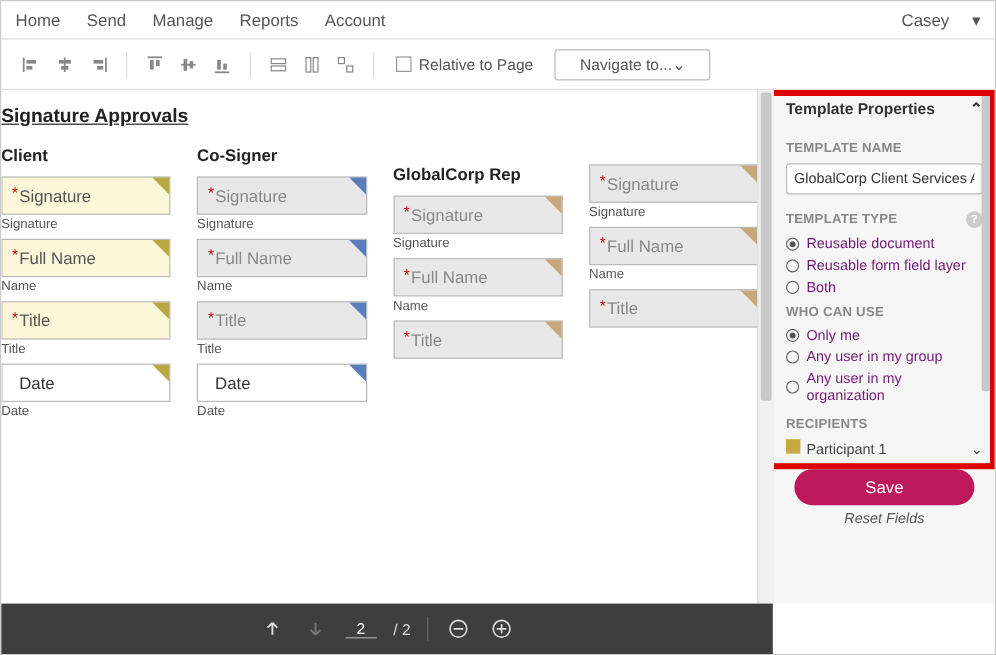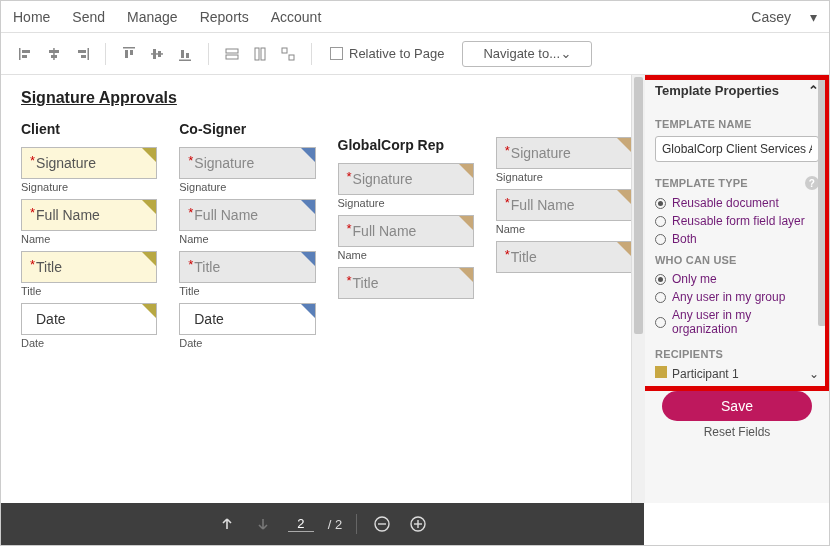--- a/index.html
+++ b/index.html
@@ -16,21 +16,21 @@
   .tool-group { display: flex; gap: 2px; }
   .tool-btn { width: 26px; height: 26px; border: none; background: transparent; display: flex; align-items: center; justify-content: center; cursor: pointer; color: #888; }
   .tool-btn svg { width: 16px; height: 16px; }
   .tool-sep { width: 1px; height: 22px; background: #ddd; margin: 0 4px; }
   .relative-page { display: flex; align-items: center; gap: 6px; font-size: 13px; color: #555; margin-left: 8px; }
   .relative-page .chk { width: 13px; height: 13px; border: 1px solid #999; background: #fff; }
   .nav-select { margin-left: 12px; height: 26px; width: 130px; border: 1px solid #bbb; border-radius: 3px; font-size: 13px; color: #555; padding: 0 20px; background: #fff; display: flex; align-items: center; justify-content: space-between; cursor: pointer; }
   
   
   .main { display: flex; height: calc(100% - 32px - 42px - 42px); }
-  .canvas { flex: 1; padding: 14px 12px 14px 20px; overflow: hidden; position: relative; }
+  .canvas { flex: 1; padding: 14px 12px 14px 0; overflow: hidden; position: relative; }
   .section-header { font-size: 16px; font-weight: bold; text-decoration: underline; color: #222; margin-bottom: 14px; }
   .cols { display: flex; gap: 22px; }
   .col { flex: 1; max-width: 285px; }
   .role-label { font-weight: bold; font-size: 14px; color: #222; margin-bottom: 10px; }
   
   .field-block { margin-bottom: 2px; }
   .field-box { position: relative; height: 32px; border: 1px solid #bbb; display: flex; align-items: center; padding: 0 8px; font-size: 14px; }
   .field-box .req { color: #cc0000; font-size: 13px; position: relative; top: -3px; margin-right: 1px; }
   .field-box.yellow { background: #fdf7d9; }
   .field-box.grey { background: #e8e8e8; color: #888; }
@@ -49,21 +49,21 @@
   .panel-sub { font-weight: bold; font-size: 11px; color: #888; letter-spacing: 0.2px; margin: 8px 0 6px 0; }
   .panel-sub.withq { display:flex; justify-content: space-between; align-items:center;}
   .name-input { width: 100%; height: 26px; border: 1px solid #bbb; border-radius: 3px; background: #fff; font-size: 12px; padding: 0 6px; color: #333; margin-bottom: 6px; }
   .radio-row { display: flex; align-items: center; gap: 6px; font-size: 12px; color: #701a75; margin: 4px 0; cursor: pointer; }
   .radio { width: 11px; height: 11px; border: 1px solid #666; border-radius: 50%; display: inline-flex; align-items: center; justify-content: center; flex-shrink: 0; }
   .radio.sel::after { content:""; width: 5px; height: 5px; background: #555; border-radius: 50%; }
   .qmark { width: 14px; height: 14px; border-radius: 50%; background: #ccc; color:#fff; font-size:10px; display:inline-flex; align-items:center; justify-content:center; }
   .participant-row { display:flex; align-items:center; justify-content:space-between; margin: 4px 0 10px 0; font-size:12px; color:#444;}
   .participant-row .sw { width:12px; height:12px; background:#c8a843; display:inline-block; margin-right:5px;}
   .save-btn { display:block; width: 150px; height: 30px; margin: 8px auto 4px auto; background: #be185d; color:#fff; border:none; border-radius: 15px; font-size: 14px; cursor:pointer; }
-  .reset-link { display:block; text-align:center; font-size:12px; color:#555; cursor:pointer; margin-top:4px;}
+  .reset-link { display:block; text-align:center; font-size:12px; color:#555; cursor:pointer; margin-top:4px;font-style:italic;}
   
   
   .bottom-bar { position: absolute; bottom: 0; left: 0; right: 185px; height: 42px; background: #3e3e3e; display: flex; align-items: center; justify-content: center; gap: 14px; color: #ddd; font-size: 13px; }
   .bottom-bar .icon-btn { background: transparent; border: none; color: #ddd; cursor: pointer; width: 22px; height: 22px; display:flex; align-items:center; justify-content:center;}
   .bottom-bar .icon-btn.disabled { color: #777; }
   .page-num { width: 26px; border: none; border-bottom: 1px solid #aaa; background: transparent; color: #fff; text-align: center; font-size: 13px; }
   .bottom-sep { width:1px; height:20px; background:#666; }
   .scrollbar-v { position:absolute; right: 184px; top: 74px; bottom: 42px; width: 14px; background: #f0f0f0; border-left:1px solid #ddd;}
   .scrollbar-v .thumb { position:absolute; left:2px; right:2px; top: 2px; height: 60%; background:#c8c8c8; border-radius:2px;}
   .panel-scroll { position:absolute; right:1px; top:2px; bottom:70px; width:12px; }

